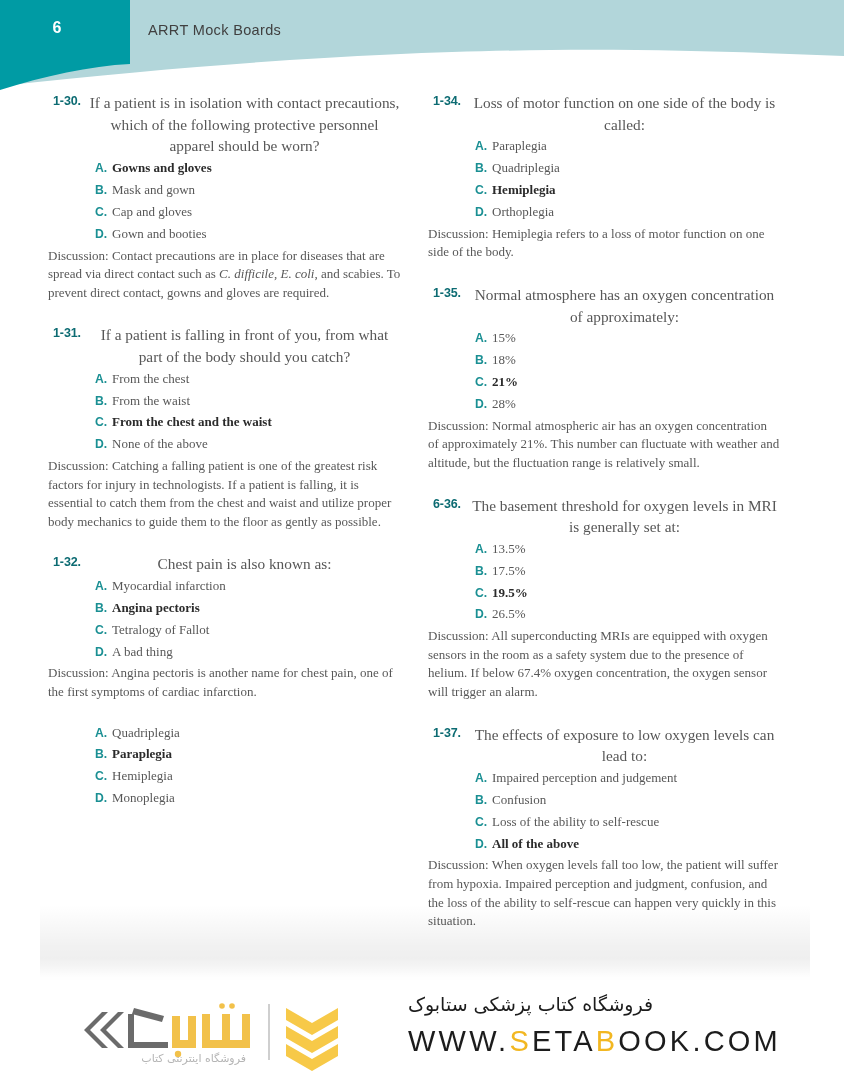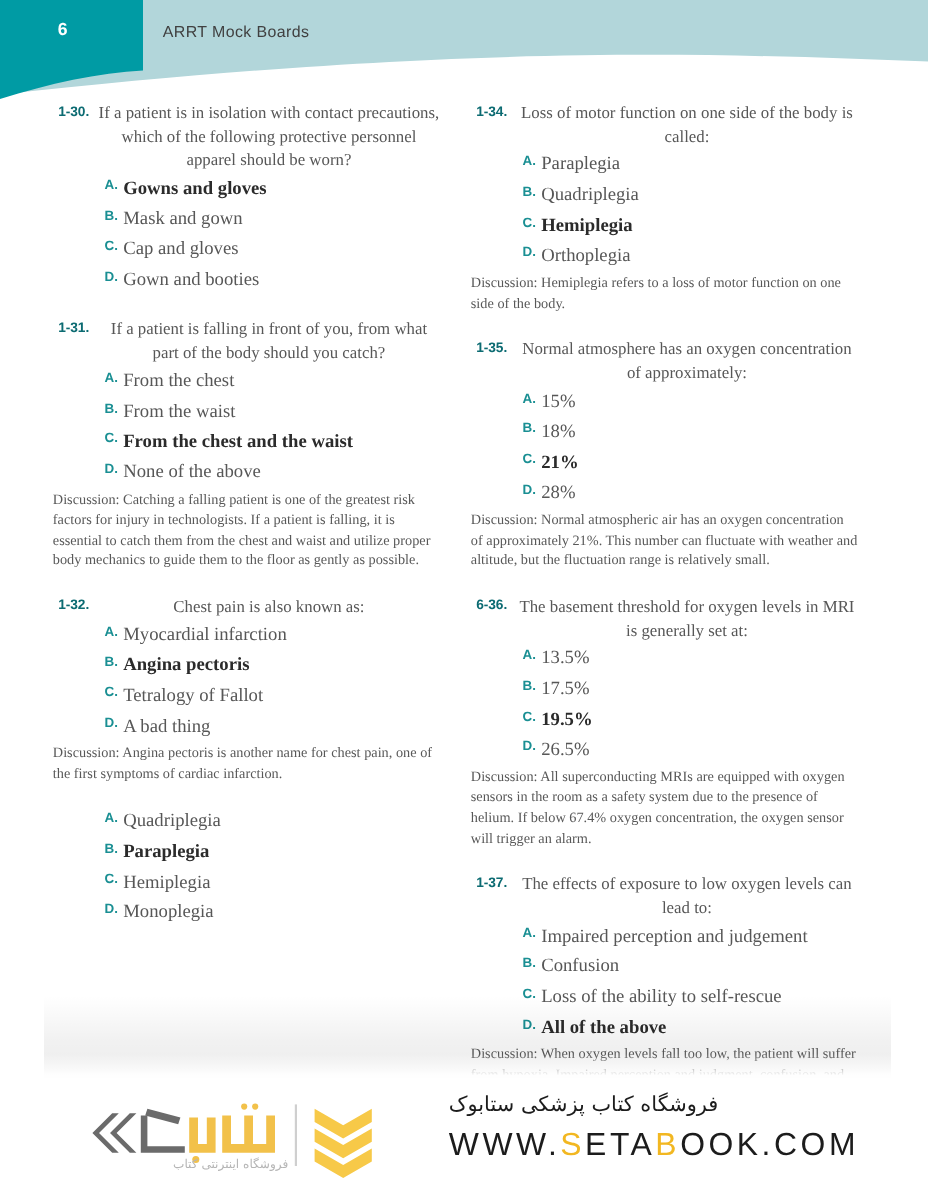--- a/index.html
+++ b/index.html
@@ -107,21 +107,21 @@
   }
   .opt-letter {
     font-family: "Liberation Sans", sans-serif;
     font-weight: bold;
     font-size: 12.2px;
     color: #1a8f93;
     min-width: 17px;
     padding-top: 2px;
   }
   .opt-text {
-    font-size: 17px;
+    font-size: 13px;
     line-height: 1.45;
     color: #575757;
   }
   .opt-text.correct {
     font-weight: bold;
     color: #2b2b2b;
   }
 
   .discussion {
     margin-top: 3px;
@@ -226,20 +226,21 @@
           </li>
           <li class="opt">
             <span class="opt-letter">C.</span>
             <span class="opt-text">Cap and gloves</span>
           </li>
           <li class="opt">
             <span class="opt-letter">D.</span>
             <span class="opt-text">Gown and booties</span>
           </li>
         </ul>
+        <div class="discussion">Discussion: Contact precautions are in place for diseases that are spread via direct contact such as <i>C. difficile</i>, <i>E. coli</i>, and scabies. To prevent direct contact, gowns and gloves are required.</div>
       </div>
       <div class="qblock">
         <div class="qhead">
           <div class="qnum">1-31.</div>
           <div class="qtext">If a patient is falling in front of you, from what part of the body should you catch?</div>
         </div>
         <ul class="opts">
           <li class="opt">
             <span class="opt-letter">A.</span>
             <span class="opt-text">From the chest</span>
@@ -428,21 +429,21 @@
       <path d="M130,24 L138,24 L138,50 L150,50 L150,24 L158,24 L158,50 L170,50 L170,24 L178,24 L178,58 L130,58 Z" fill="#f2c14a"></path>
       <circle cx="150" cy="16" r="2.8" fill="#f2c14a"></circle>
       <circle cx="160" cy="16" r="2.8" fill="#f2c14a"></circle>
 
       <rect x="196" y="14" width="2" height="56" fill="#cfcfcf"></rect>
 
       <path d="M214,18 L240,33 L266,18 L266,30 L240,45 L214,30 Z" fill="#f7c948"></path>
       <path d="M214,36 L240,51 L266,36 L266,48 L240,63 L214,48 Z" fill="#f7c948"></path>
       <path d="M214,54 L240,69 L266,54 L266,66 L240,81 L214,66 Z" fill="#f7c948"></path>
     </svg>
-    <div style="position:absolute; left:18px; top:62px; width:172px; text-align:right; direction:rtl;
+    <div style="position:absolute; left:2px; top:62px; width:172px; text-align:right; direction:rtl;
                 font-family:'DejaVu Sans', sans-serif; font-size:11px; color:#b5b5b5;">فروشگاه اینترنتی کتاب</div>
   </div>
 
   <div class="brand-wrap">
     <div class="brand-fa">فروشگاه کتاب پزشکی ستابوک</div>
     <div class="brand-url"><span>WWW.</span><span class="hl">S</span><span>ETA</span><span class="hl">B</span><span>OOK.COM</span></div>
   </div>
 
 </div>
 

